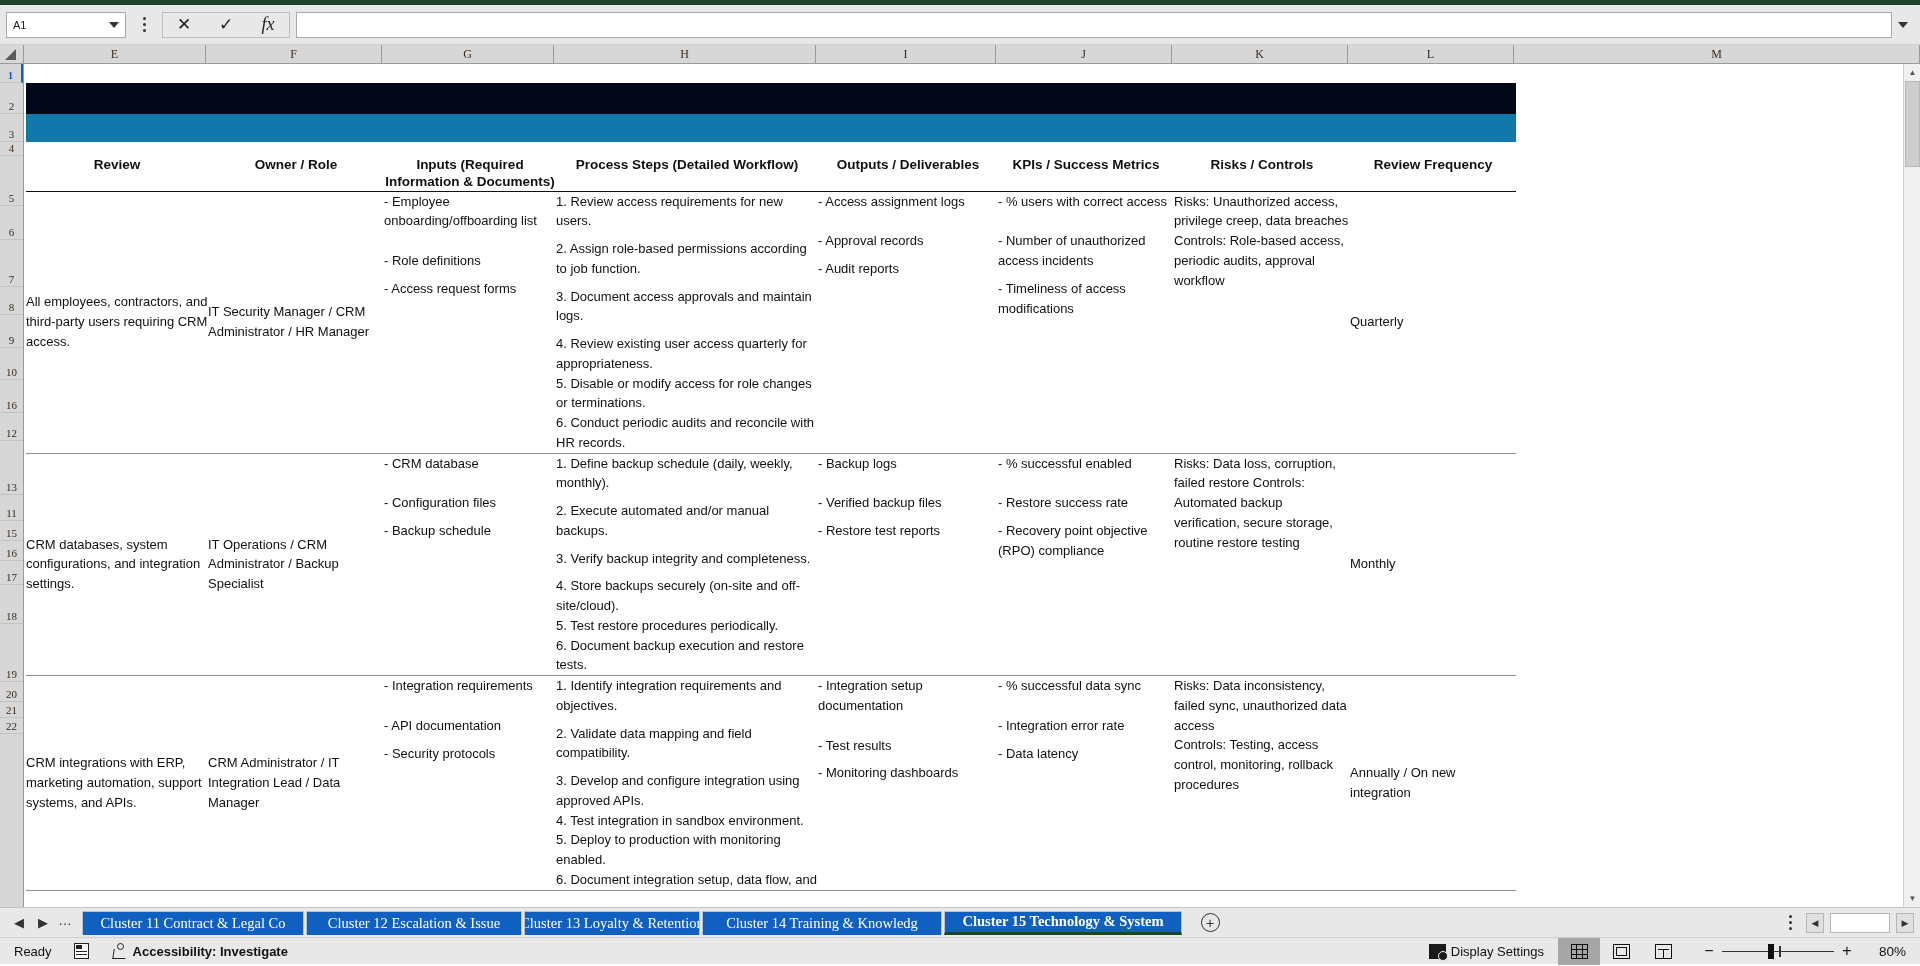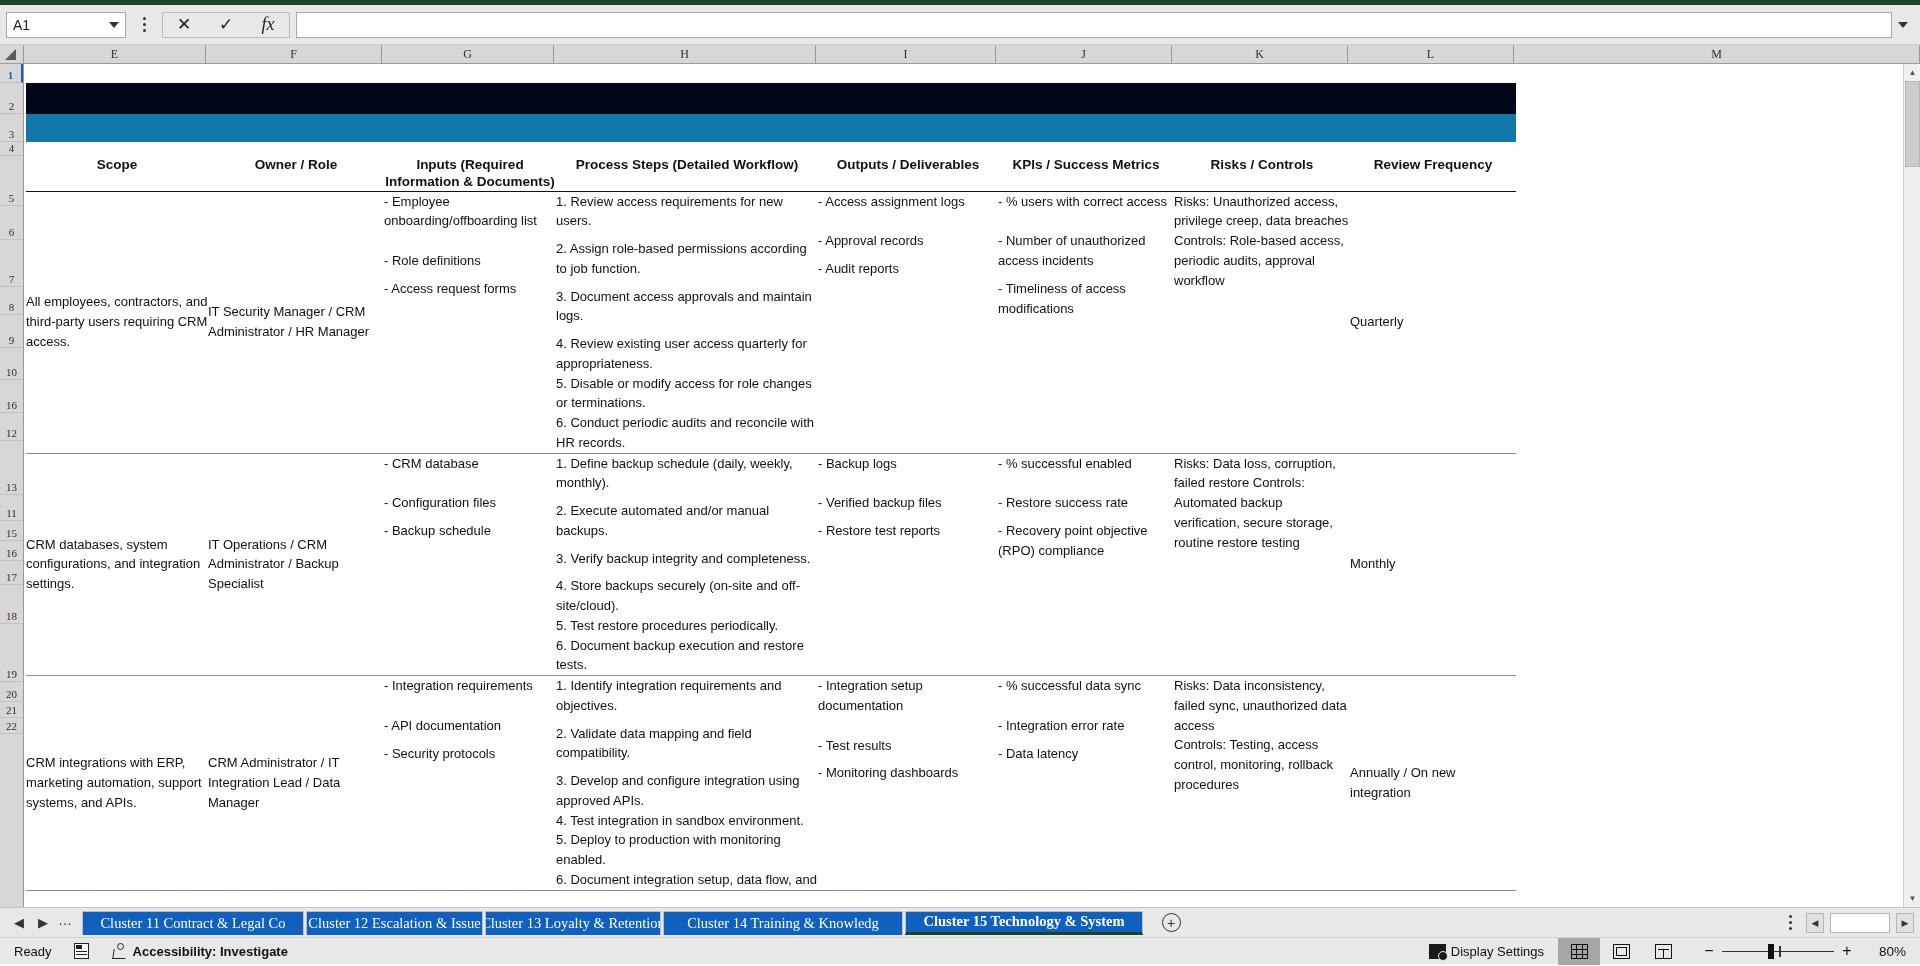--- a/index.html
+++ b/index.html
@@ -21,21 +21,21 @@
     padding: 0 6px; gap: 0;
     border-bottom: 1px solid #cfcfcf;
   }
   .namebox {
     width: 120px; height: 26px; background: #fff;
     border: 1px solid #a8a8a8;
     display: flex; align-items: center;
     padding: 0 6px; font-size: 15px; color: #222;
     justify-content: space-between;
   }
-  .namebox .nb-text { font-size: 14px; }
+  .namebox .nb-text { font-size: 11px; }
   .nb-caret {
     width: 0; height: 0;
     border-left: 5px solid transparent;
     border-right: 5px solid transparent;
     border-top: 6px solid #333;
   }
   .kebab {
     width: 28px; height: 26px;
     display: flex; flex-direction: column; align-items: center; justify-content: center;
     gap: 3px; margin: 0 4px;
@@ -379,21 +379,21 @@
             <col class="c-owner">
             <col class="c-inputs">
             <col class="c-steps">
           <col class="c-outputs">
             <col class="c-kpi">
             <col class="c-risks">
             <col class="c-freq">
         </colgroup>
         <thead>
           <tr>
-            <th class="hcell">Scope</th>
+            <th class="hcell">Review</th>
             <th class="hcell">Owner / Role</th>
             <th class="hcell">Inputs (Required Information &amp; Documents)</th>
             <th class="hcell">Process Steps (Detailed Workflow)</th>
             <th class="hcell">Outputs / Deliverables</th>
             <th class="hcell">KPIs / Success Metrics</th>
             <th class="hcell">Risks / Controls</th>
             <th class="hcell">Review Frequency</th>
           </tr>
         </thead>
         <tbody>
@@ -526,21 +526,21 @@
   </div>
 </div>
 
 <div class="tabbar">
   <div class="nav-arrows">
     <span>◀</span>
     <span>▶</span>
   </div>
   <div class="tab-ellipsis">…</div>
   <div class="tab" style="width:222px">Cluster 11  Contract &amp; Legal Co</div>
-  <div class="tab" style="width:177px">Cluster 12  Escalation &amp; Issue</div>
+  <div class="tab" style="width:216px">Cluster 12  Escalation &amp; Issue</div>
   <div class="tab" style="width:176px">Cluster 13  Loyalty &amp; Retention</div>
   <div class="tab" style="width:240px">Cluster 14  Training &amp; Knowledg</div>
   <div class="tab active" style="width:238px">Cluster 15  Technology &amp; System</div>
   <div class="tab-add">
     <span class="circ-plus">+</span>
   </div>
   <div class="tabbar-right">
     <div class="tb-kebab">
         <i></i>
         <i></i>

